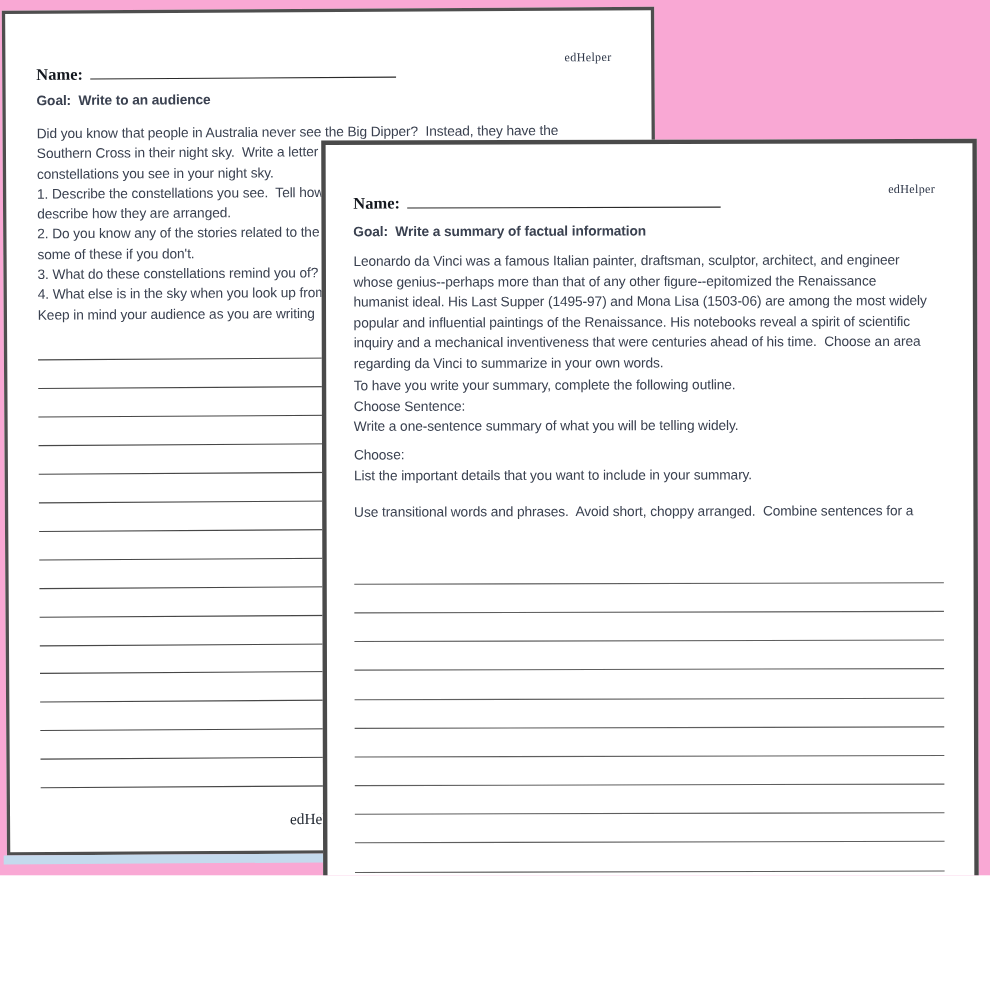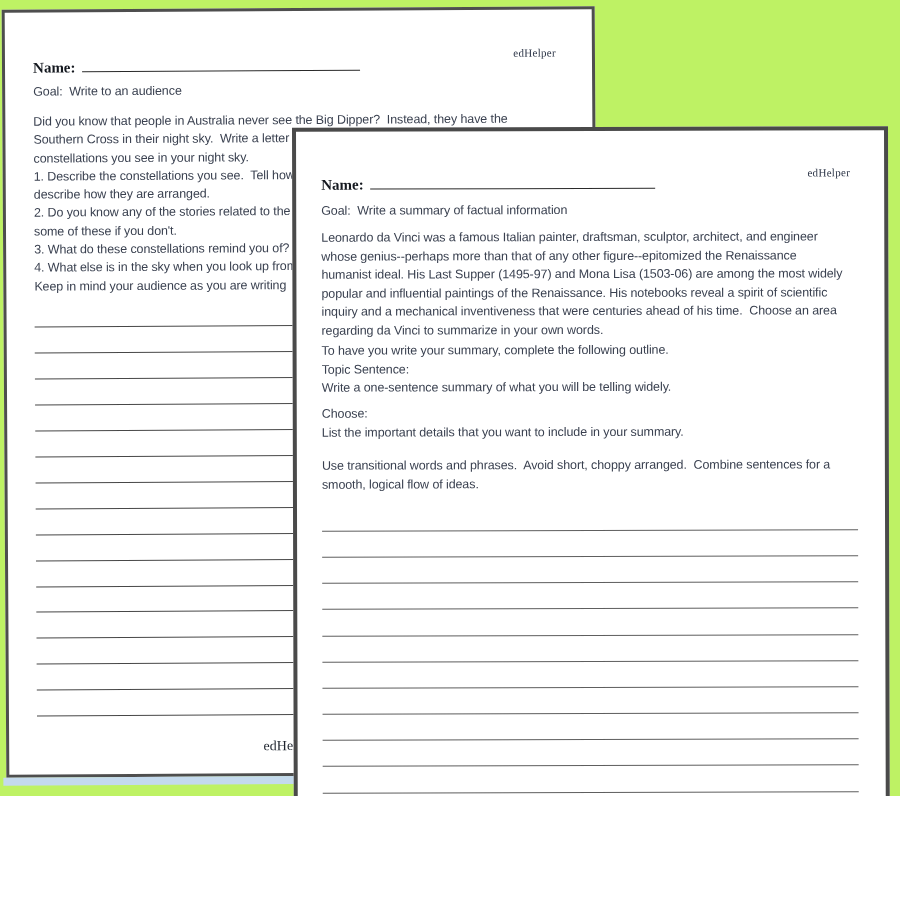--- a/index.html
+++ b/index.html
@@ -1,17 +1,17 @@
 <!DOCTYPE html>
 <html><head>
 <meta charset="utf-8">
 <style>
   html,body{margin:0;padding:0;background:#ffffff;}
   *{box-sizing:border-box;}
-  .canvas{position:relative;width:900px;height:796px;background:#bef264;overflow:hidden;
+  .canvas{position:relative;width:900px;height:796px;background:#f9a8d4;overflow:hidden;
           font-family:"Liberation Sans",sans-serif;}
   .sheet{position:absolute;}
   .sheet-back{left:4px;top:8px;width:593px;height:768px;transform:rotate(-0.35deg);z-index:1;}
   .sheet-front{left:293px;top:127px;width:596px;height:763px;transform:rotate(-0.15deg);z-index:2;}
   .sheet::after{content:"";position:absolute;left:-3px;right:-2px;top:100%;height:8px;}
   .sheet-back::after{background:#c4daed;}
   .sheet-front::after{background:#a8c8e2;}
   .page{position:relative;width:100%;height:100%;background:#ffffff;}
   .sheet-back .page{border:3px solid #4e4e4e;}
   .sheet-front .page{border:4px solid #4a4a4a;}
@@ -24,21 +24,21 @@
   .name-row{position:absolute;white-space:nowrap;}
   .sheet-back .name-row{left:28px;top:46px;}
   .sheet-front .name-row{left:25px;top:44px;}
   .name-label{font-family:"Liberation Serif",serif;font-weight:bold;font-size:15px;color:#14181f;text-align:right;}
   .name-line{display:inline-block;border-bottom:1.5px solid #2a2a2a;height:14px;margin-left:7px;}
   .sheet-back .name-line{width:278px;}
   .sheet-front .name-line{width:285px;}
 
   .hand{font-family:"Liberation Sans",sans-serif;font-size:12.5px;color:#3a4150;
         letter-spacing:-0.1px;white-space:pre;}
-  .goal{position:absolute;}
+  .goal{position:absolute;font-weight:bold;}
   .sheet-back .goal{left:28px;top:72px;}
   .sheet-front .goal{left:25px;top:72px;}
 
   .para{position:absolute;}
   .para .text-line{white-space:pre;}
   .sheet-back .para{left:28px;top:100px;line-height:18.3px;}
   .sheet-front .para-1{left:25px;top:97px;line-height:18.6px;}
   .sheet-front .para-2{left:25px;top:210px;line-height:18.6px;}
   .sheet-front .para-3{left:25px;top:273px;line-height:18.6px;}
   .sheet-front .para-4{left:25px;top:325px;line-height:18.6px;}
@@ -91,23 +91,23 @@
   </div>
 
   <div class="sheet sheet-front">
     <div class="page">
       <div class="logo">edHelper</div>
       <div class="name-row">
         <span class="name-label">Name:</span><span class="name-line"></span>
       </div>
       <div class="goal hand">Goal:  Write a summary of factual information</div>
       <div class="para para-1 hand"><div class="text-line">Leonardo da Vinci was a famous Italian painter, draftsman, sculptor, architect, and engineer</div><div class="text-line">whose genius--perhaps more than that of any other figure--epitomized the Renaissance</div><div class="text-line">humanist ideal. His Last Supper (1495-97) and Mona Lisa (1503-06) are among the most widely</div><div class="text-line">popular and influential paintings of the Renaissance. His notebooks reveal a spirit of scientific</div><div class="text-line">inquiry and a mechanical inventiveness that were centuries ahead of his time.  Choose an area</div><div class="text-line">regarding da Vinci to summarize in your own words.</div></div>
-      <div class="para para-2 hand"><div class="text-line">To have you write your summary, complete the following outline.</div><div class="text-line">Topic Sentence:</div><div class="text-line">Write a one-sentence summary of what you will be telling widely.</div></div>
+      <div class="para para-2 hand"><div class="text-line">To have you write your summary, complete the following outline.</div><div class="text-line">Choose Sentence:</div><div class="text-line">Write a one-sentence summary of what you will be telling widely.</div></div>
       <div class="para para-3 hand"><div class="text-line">Choose:</div><div class="text-line">List the important details that you want to include in your summary.</div></div>
-      <div class="para para-4 hand"><div class="text-line">Use transitional words and phrases.  Avoid short, choppy arranged.  Combine sentences for a</div><div class="text-line">smooth, logical flow of ideas.</div></div>
+      <div class="para para-4 hand"><div class="text-line">Use transitional words and phrases.  Avoid short, choppy arranged.  Combine sentences for a</div></div>
       <div class="rules">
           <div class="rule-line" style="top: 399px;"></div>
           <div class="rule-line" style="top: 425.15px;"></div>
           <div class="rule-line" style="top: 451.3px;"></div>
           <div class="rule-line" style="top: 477.45px;"></div>
           <div class="rule-line" style="top: 503.6px;"></div>
           <div class="rule-line" style="top: 529.75px;"></div>
           <div class="rule-line" style="top: 555.9px;"></div>
           <div class="rule-line" style="top: 582.05px;"></div>
           <div class="rule-line" style="top: 608.2px;"></div>

